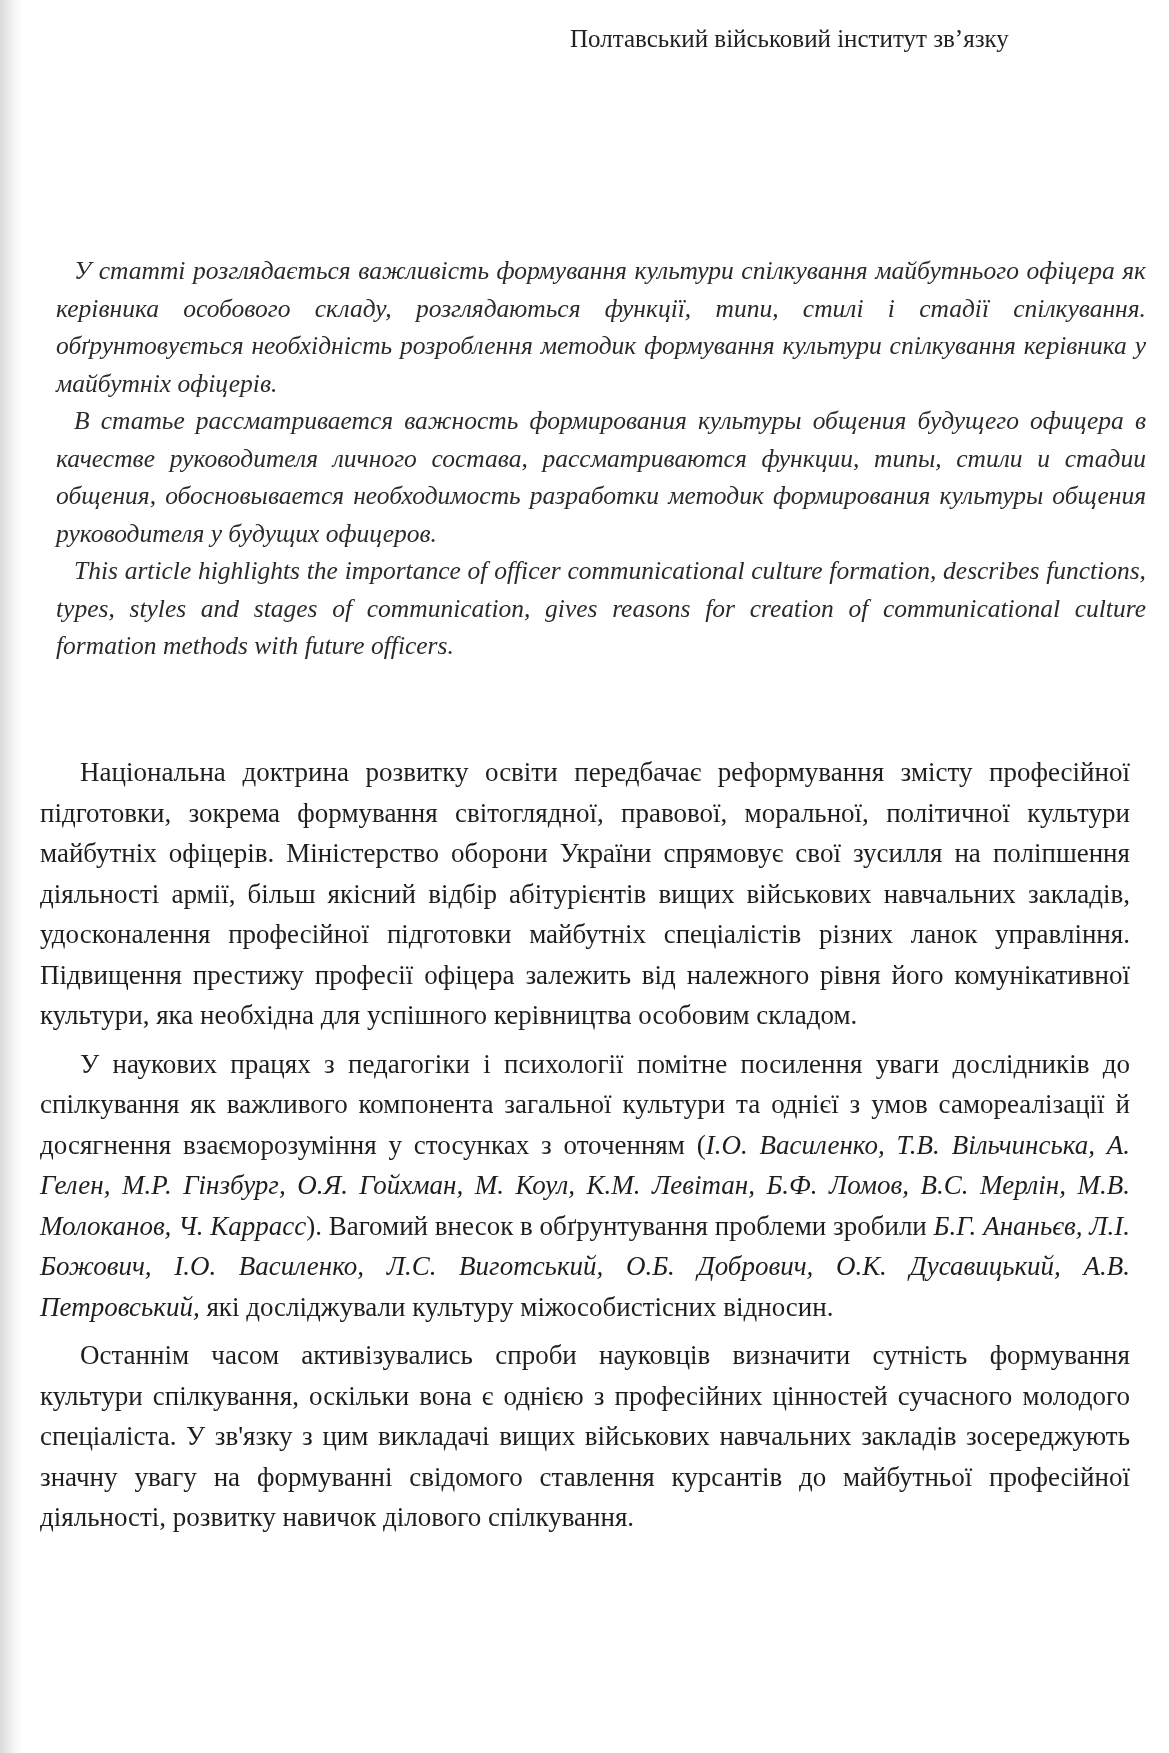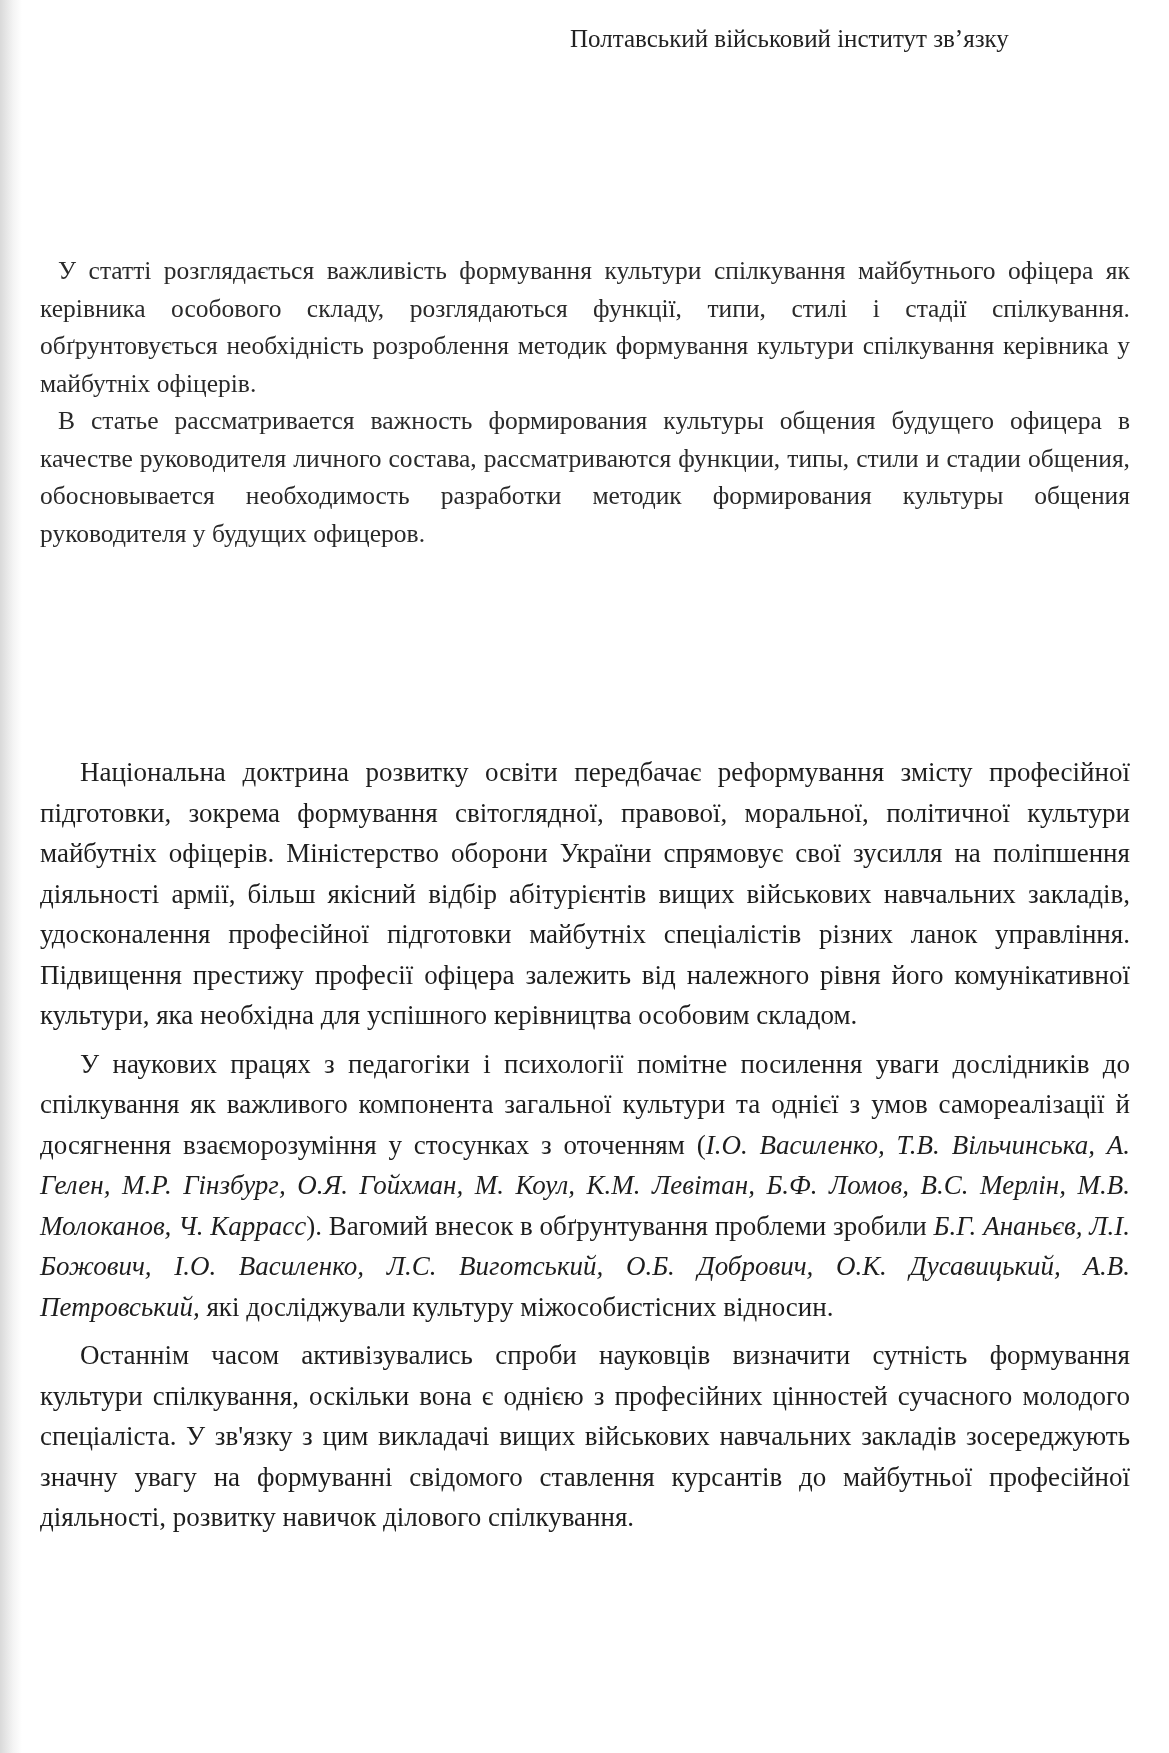--- a/index.html
+++ b/index.html
@@ -18,22 +18,22 @@
   .author {
     position: absolute; left: 570px; top: 20px;
     font-size: 25px; line-height: 37px; color: #222;
   }
   .title {
     position: absolute; left: 0; width: 1169px; top: 128px;
     text-align: center; font-weight: bold; font-size: 31px; line-height: 42px;
     letter-spacing: 1px; color: #1c1c1c;
   }
   .abstracts {
-    position: absolute; left: 40px; width: 1090px; top: 252px;
-    font-size: 25.5px; line-height: 37.5px; text-align: justify;
+    position: absolute; left: 56px; width: 1090px; top: 252px;
+    font-style: italic; font-size: 25.5px; line-height: 37.5px; text-align: justify;
     color: #2a2a2a;
   }
   .abstracts p { margin: 0; text-indent: 18px; }
   .body-text {
     position: absolute; left: 40px; width: 1090px; top: 752px;
     font-size: 27px; line-height: 40.5px; text-align: justify; color: #1e1e1e;
   }
   .body-text p { margin: 0 0 8px 0; text-indent: 40px; }
   .cite { font-style: italic; }
 </style>
@@ -44,20 +44,21 @@
   <div class="left-shadow"></div>
 
   <div class="author">
     <div>Полтавський військовий інститут зв’язку</div>
   </div>
 
 
   <div class="abstracts">
     <p>У статті розглядається важливість формування культури спілкування майбутнього офіцера як керівника особового складу, розглядаються функції, типи, стилі і стадії спілкування. обґрунтовується необхідність розроблення методик формування культури спілкування керівника у майбутніх офіцерів.</p>
     <p>В статье рассматривается важность формирования культуры общения будущего офицера в качестве руководителя личного состава, рассматриваются функции, типы, стили и стадии общения, обосновывается необходимость разработки методик формирования культуры общения руководителя у будущих офицеров.</p>
+    <p>This article highlights the importance of officer communicational culture formation, describes functions, types, styles and stages of communication, gives reasons for creation of communicational culture formation methods with future officers.</p>
   </div>
 
   <div class="body-text">
     <p>Національна доктрина розвитку освіти передбачає реформування змісту професійної підготовки, зокрема формування світоглядної, правової, моральної, політичної культури майбутніх офіцерів. Міністерство оборони України спрямовує свої зусилля на поліпшення діяльності армії, більш якісний відбір абітурієнтів вищих військових навчальних закладів, удосконалення професійної підготовки майбутніх спеціалістів різних ланок управління. Підвищення престижу професії офіцера залежить від належного рівня його комунікативної культури, яка необхідна для успішного керівництва особовим складом.</p>
     <p><span>У наукових працях з педагогіки і психології помітне посилення уваги дослідників до спілкування як важливого компонента загальної культури та однієї з умов самореалізації й досягнення взаєморозуміння у стосунках з оточенням (</span><span class="cite">І.О. Василенко, Т.В. Вільчинська, А. Гелен, М.Р. Гінзбург, О.Я. Гойхман, М. Коул, К.М. Левітан, Б.Ф. Ломов, В.С. Мерлін, М.В. Молоканов, Ч. Каррасс</span><span>). Вагомий внесок в обґрунтування проблеми зробили </span><span class="cite">Б.Г. Ананьєв, Л.І. Божович, І.О. Василенко, Л.С. Виготський, О.Б. Добрович, О.К. Дусавицький, А.В. Петровський,</span><span> які досліджували культуру міжособистісних відносин.</span></p>
     <p>Останнім часом активізувались спроби науковців визначити сутність формування культури спілкування, оскільки вона є однією з професійних цінностей сучасного молодого спеціаліста. У зв'язку з цим викладачі вищих військових навчальних закладів зосереджують значну увагу на формуванні свідомого ставлення курсантів до майбутньої професійної діяльності, розвитку навичок ділового спілкування.</p>
   </div>
 </div>
 
 </body></html>

